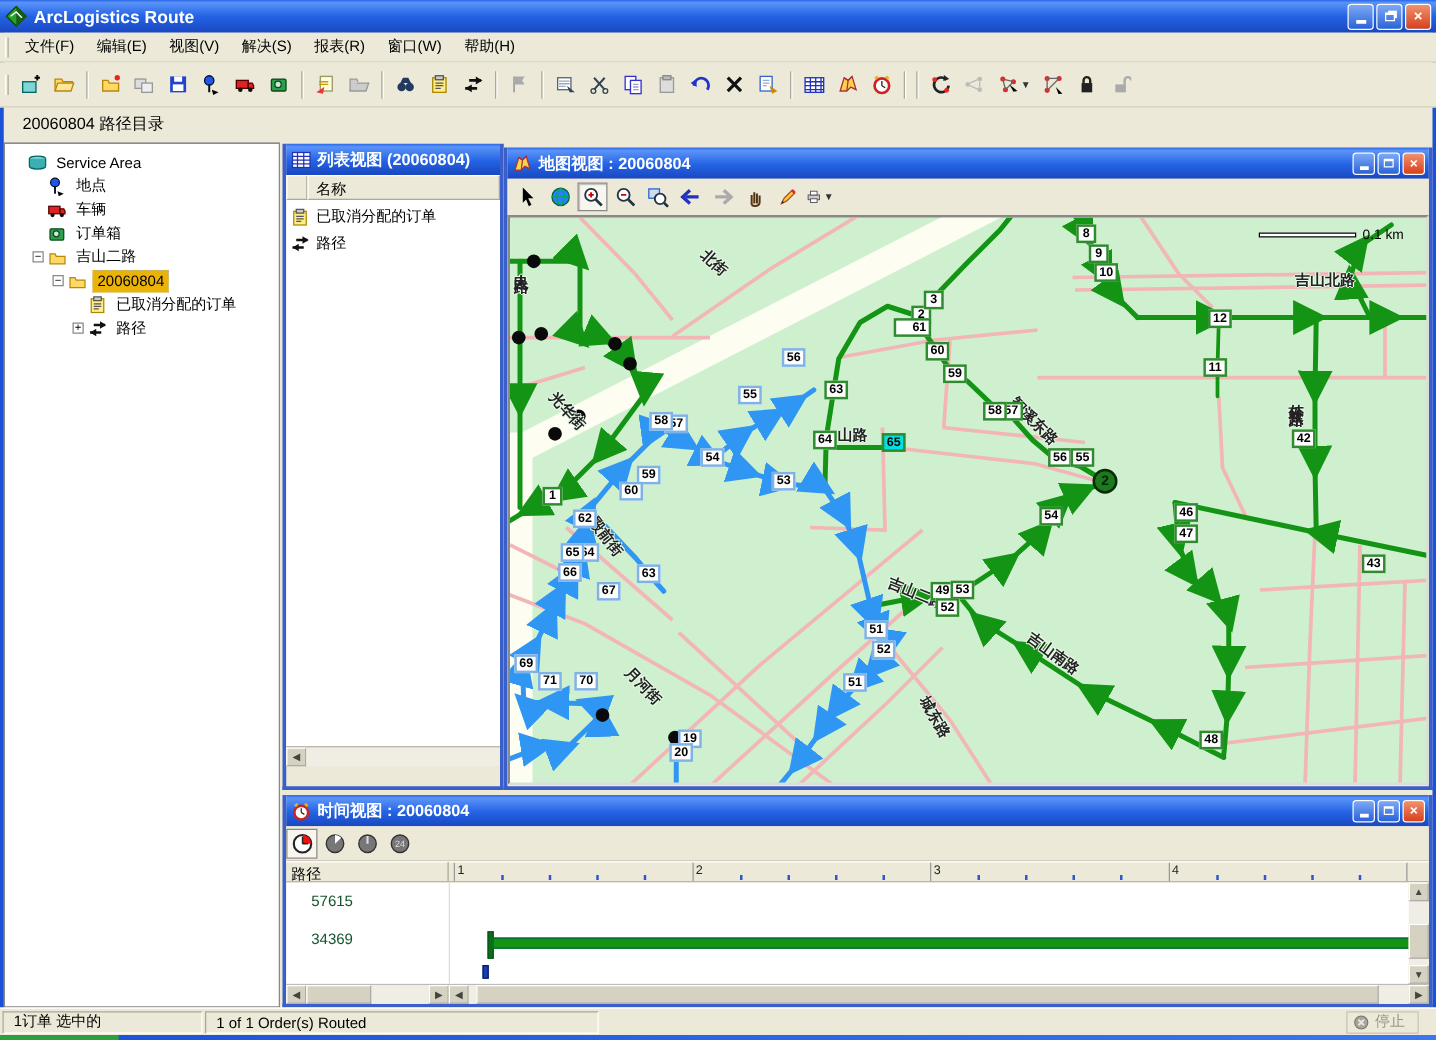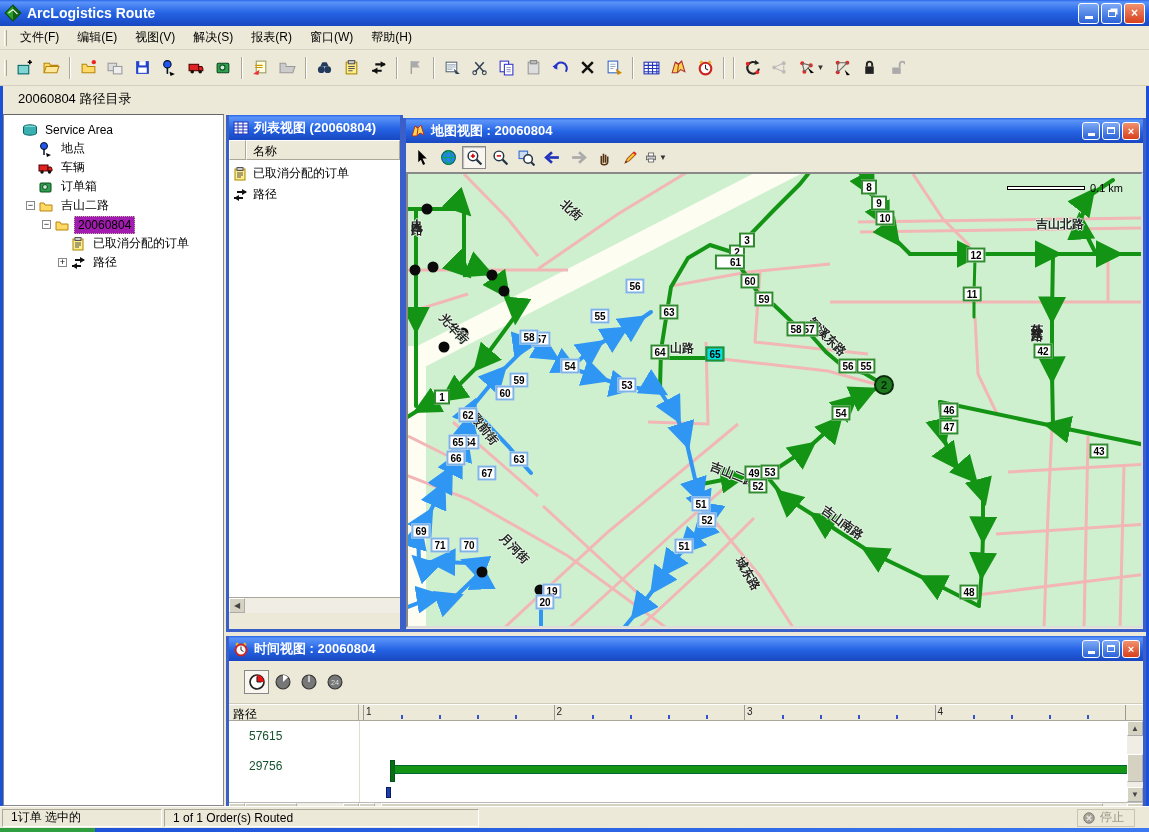--- a/index.html
+++ b/index.html
@@ -31,21 +31,21 @@
 .caret{font-size:8px;color:#333;margin-left:2px}
 
 #pathlabel{position:absolute;left:0;top:86px;width:1149px;height:26px;font-size:13px;display:flex;align-items:center;padding-left:18px;color:#000;z-index:40}
 
 #tree{position:absolute;left:3px;top:114px;width:221px;height:692px;background:#fff;border:1px solid #888;border-top-color:#666;font-size:12px;overflow:hidden;z-index:30;padding-top:5px}
 .trow{height:19px;display:flex;align-items:center;white-space:nowrap}
 .trow .exp{width:9px;height:9px;border:1px solid #888;background:#fff;font-size:9px;line-height:7px;text-align:center;margin-right:3px;color:#000;flex:none}
 .trow .noexp{width:12px;flex:none}
 .trow svg{width:16px;height:16px;margin-right:4px;flex:none}
 .trow .tlabel{padding:1px 3px}
-.trow.sel .tlabel{background:#a21caf;border:1px dotted #b8b4a0}
+.trow.sel .tlabel{background:#eab308;border:1px dotted #b8b4a0}
 
 .childwin{position:absolute;border:3px solid #3b5fc8;border-top:none;background:#ece9d8;z-index:20}
 .ctitle{height:25px;background:linear-gradient(180deg,#2b67e8 0%,#5a93f8 10%,#2463e4 55%,#1947c0 100%);
  display:flex;align-items:center;color:#fff;font-weight:bold;font-size:13px;padding-left:4px}
 .ctitle svg{width:16px;height:16px;margin-right:5px}
 .cbtns{margin-left:auto;display:flex;gap:2px;padding-right:3px}
 .cbtn{width:18px;height:18px;border-radius:3px;border:1px solid #fff;display:flex;align-items:center;justify-content:center;background:linear-gradient(180deg,#7da9f5,#2a63d8);color:#fff;font-size:11px;font-weight:bold}
 .cbtn.close{background:linear-gradient(180deg,#f0926f,#d8401c)}
 .cbtn .ming{display:block;width:7px;height:3px;background:#fff;margin-top:8px}
 .cbtn .maxg{display:block;width:8px;height:7px;border:1px solid #fff;border-top:2px solid #fff}
@@ -74,21 +74,21 @@
 .street.vert{writing-mode:vertical-rl;letter-spacing:2px}
 .mk{position:absolute;min-width:16px;height:15px;padding:0 2px;background:#fff;border:2px solid #2e8b2e;color:#000;
  font-size:10px;font-weight:bold;line-height:11px;text-align:center;transform:translate(-50%,-50%);z-index:10}
 .mk.b{border-color:#7fb2e5}
 .mk.s{background:#00e0e0;z-index:11}
 .depot{position:absolute;width:20px;height:20px;border-radius:50%;background:#1c7a1c;border:2px solid #0a2a0a;color:#04240a;
  font-size:11px;font-weight:bold;display:flex;align-items:center;justify-content:center;transform:translate(-50%,-50%);z-index:9}
 #scalebar{position:absolute;right:18px;top:8px;z-index:12;display:flex;align-items:center;font-size:11px;color:#000}
 #scalebar .bar{width:78px;height:4px;border:1px solid #000;background:#fff;margin-right:5px}
 
-#timetools{height:43px;background:#ece9d8;display:flex;align-items:center;padding-left:15px;border-bottom:1px solid #d0ccb8}
+#timetools{height:28px;background:#ece9d8;display:flex;align-items:center;padding-left:0;border-bottom:1px solid #d0ccb8}
 .ttool{width:25px;height:24px;display:flex;align-items:center;justify-content:center;border:1px solid transparent;margin-right:1px}
 .ttool.pressed{border:1px solid #888;background:#f8f6ee}
 .ttool svg{width:18px;height:18px}
 #timeheader{height:17px;display:flex;font-size:11px;background:#ece9d8;border-bottom:1px solid #aca899}
 #thcol{width:130px;border-right:1px solid #aca899;border-top:1px solid #fff;padding:1px 4px;font-size:12px}
 #thscale{position:relative;flex:1;overflow:hidden;border-top:1px solid #fff}
 .majline{position:absolute;top:0;bottom:0;width:1px;background:#999}
 .majlab{position:absolute;top:1px;font-size:10px;color:#222}
 .mintick{position:absolute;bottom:1px;width:2px;height:4px;background:#3355cc}
 #timebody{position:relative;height:81px;background:#fff;font-size:12px}
@@ -782,21 +782,21 @@
           <span class="gcap" style="left: 31px; top: 39px;"></span>
           <span class="gbar" style="left: 35px; top: 44px; width: 741px;"></span>
           <span class="gcursor" style="left: 27px; top: 66px;"></span>
         </div>
       <div id="timevscroll">
         <span class="sbtn">▲</span>
         <span class="vthumb"></span>
         <span class="sbtn" style="margin-top:auto">▼</span>
       </div>
     <span class="trowlab" style="top: 8px;">57615</span>
-        <span class="trowlab" style="top: 38px;">29756</span>
+        <span class="trowlab" style="top: 38px;">34369</span>
       </div>
     <div id="timehscroll">
       <span id="ths1">
         <span class="sbtn">◀</span>
         <span class="strack">
             <span class="sthumb" style="width:52px;display:block"></span>
           </span>
         <span class="sbtn">▶</span>
       </span>
       <span id="ths2">

